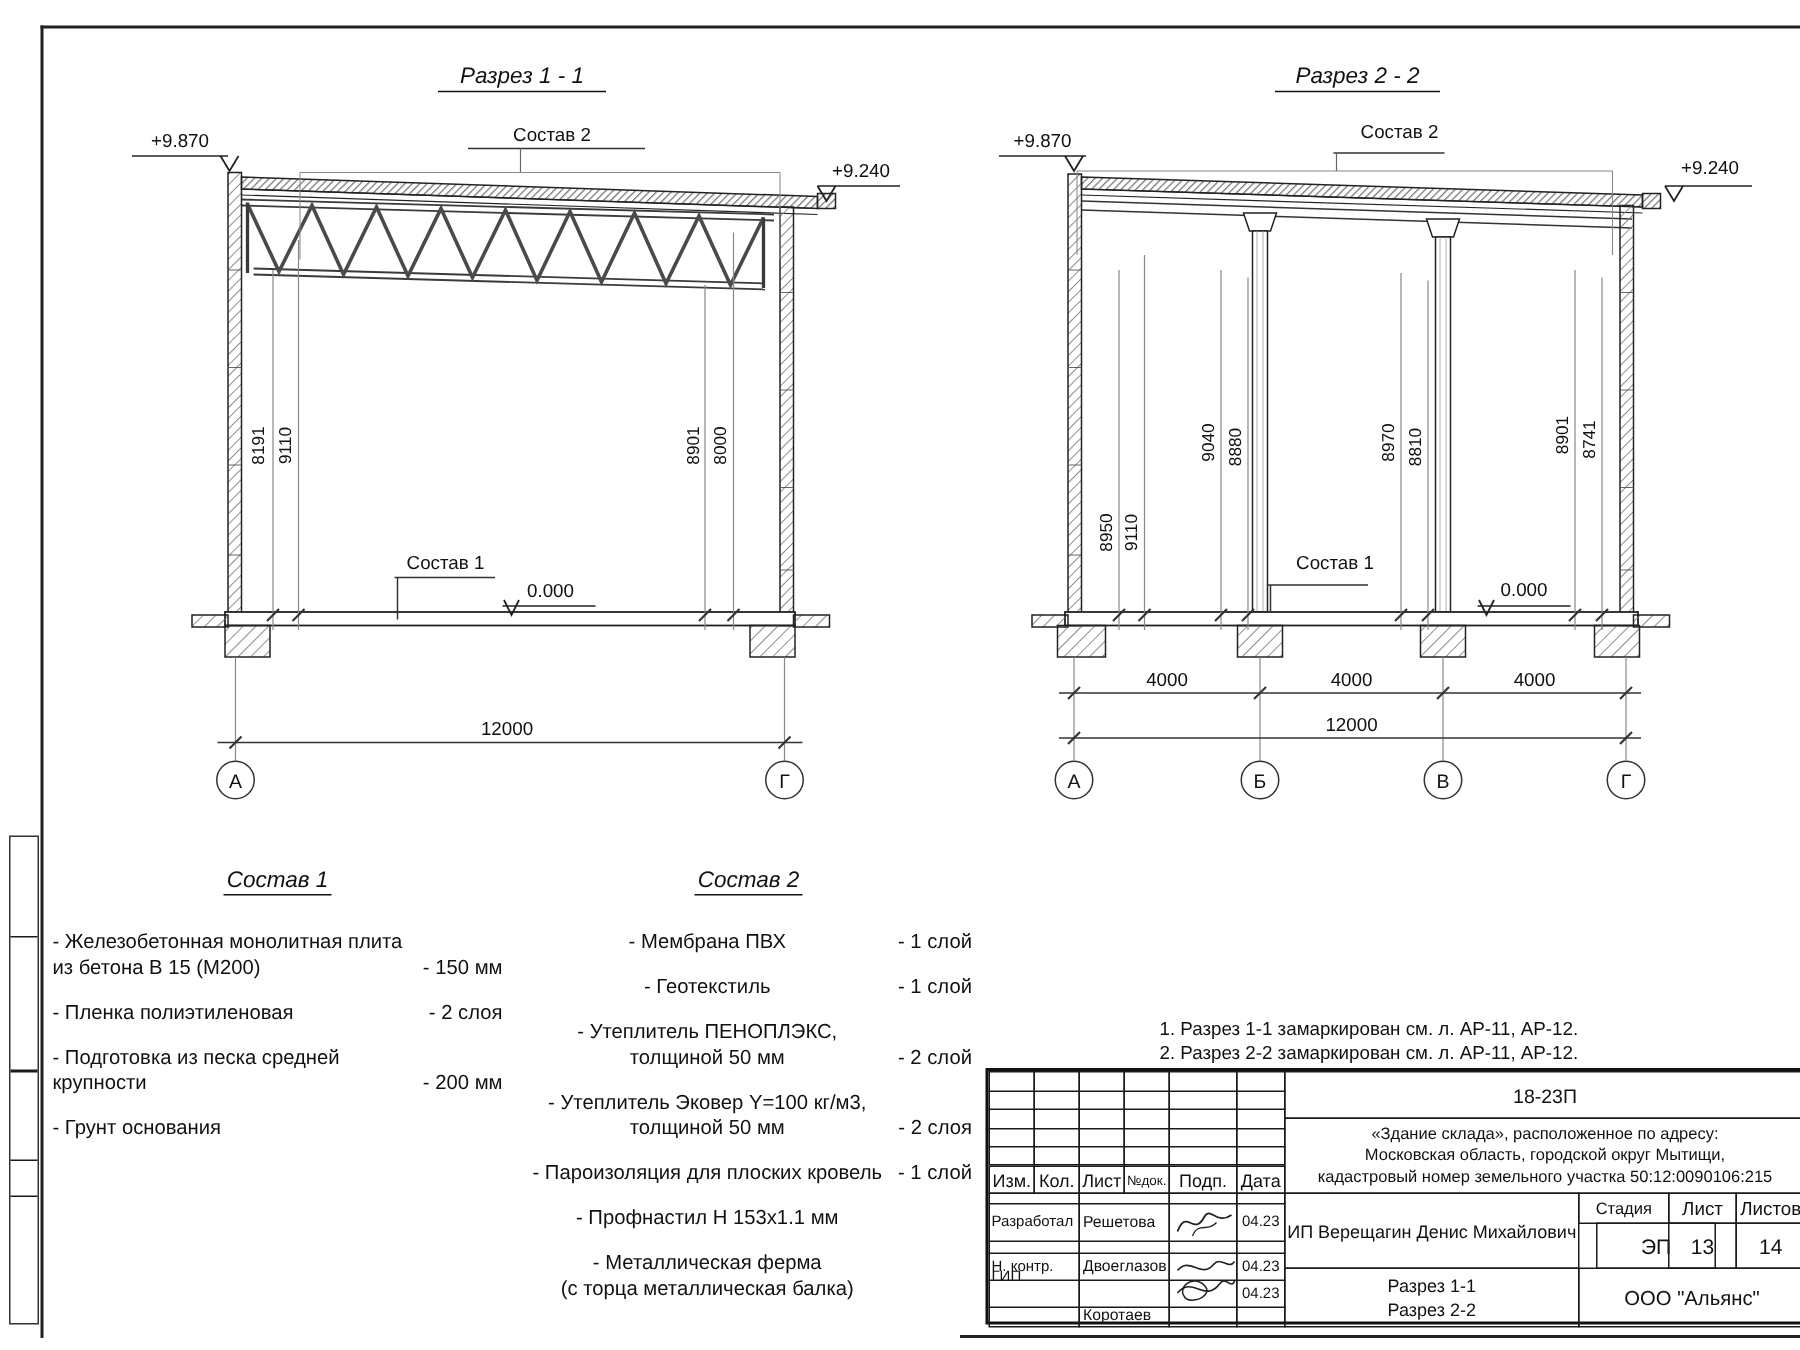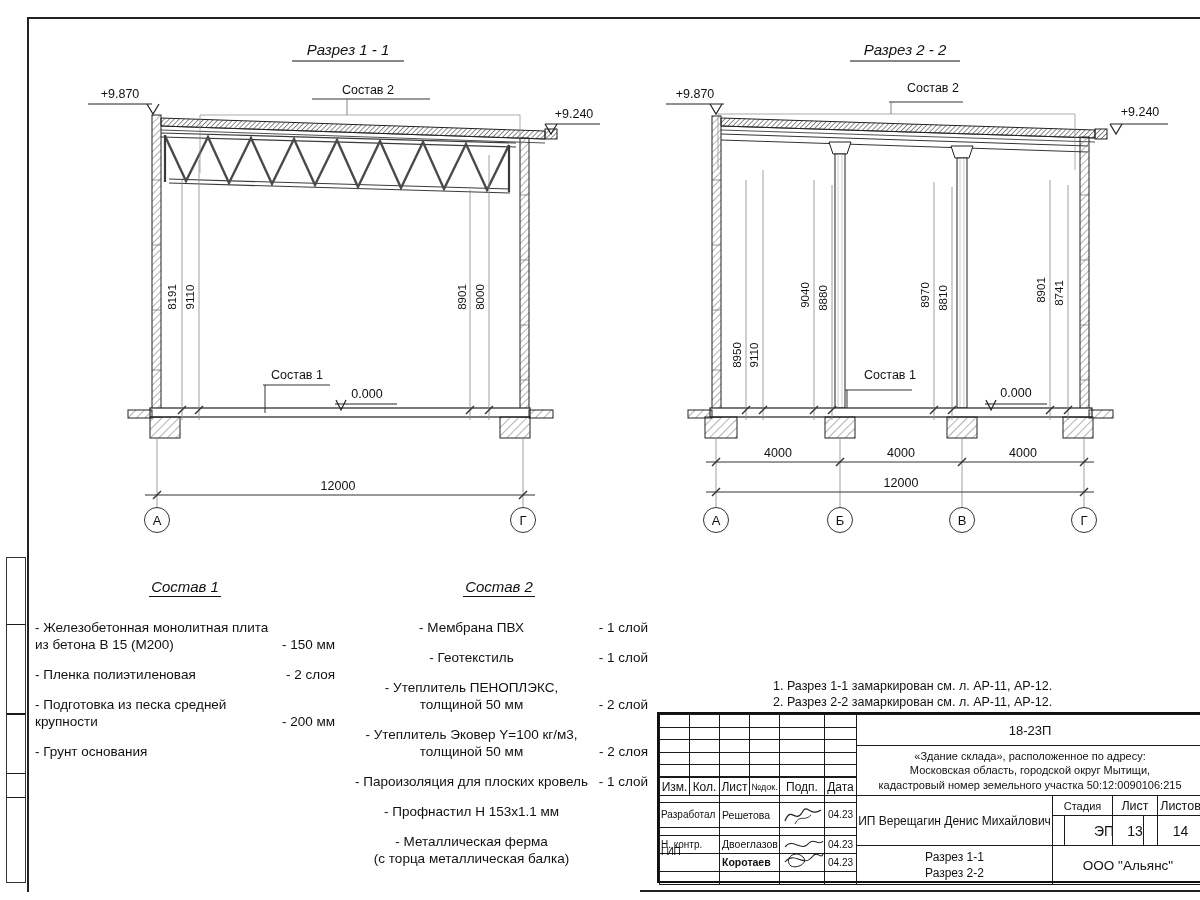--- a/index.html
+++ b/index.html
@@ -403,21 +403,21 @@
   <div class="hl" style="left:0;top:139px;width:198px;"></div>
   <div class="hl" style="left:0;top:157px;width:198px;"></div>
 
   <div class="nc" style="left:2px;top:88px;width:57px;height:25px;font-size:10px;justify-content:flex-start;">Разработал</div>
   <div class="nc" style="left:63px;top:88px;width:56px;height:25px;font-size:10.5px;justify-content:flex-start;">Решетова</div>
   <div class="nc" style="left:165px;top:88px;width:33px;height:25px;font-size:10px;">04.23</div>
   <div class="nc" style="left:2px;top:121px;width:57px;height:18px;font-size:10px;justify-content:flex-start;">Н. контр.</div>
   <div class="nc" style="left:63px;top:121px;width:56px;height:18px;font-size:10.5px;justify-content:flex-start;">Двоеглазов</div>
   <div class="nc" style="left:165px;top:121px;width:33px;height:18px;font-size:10px;">04.23</div>
   <div class="nc" style="left:2px;top:128px;width:57px;height:18px;font-size:10px;justify-content:flex-start;">ГИП</div>
-  <div class="nc" style="left:63px;top:139px;width:56px;height:18px;font-size:10.5px;justify-content:flex-start;font-weight:bold;">Коротаев</div>
+  <div class="nc" style="left:63px;top:154px;width:56px;height:18px;font-size:10.5px;justify-content:flex-start;">Коротаев</div>
   <div class="nc" style="left:165px;top:139px;width:33px;height:18px;font-size:10px;">04.23</div>
 
   <svg class="abs" style="left:122px;top:88px;" width="43" height="25" viewBox="0 0 43 25">
     <path d="M4 19 C10 3 15 23 22 9 C26 2 30 15 40 8" fill="none" stroke="#222" stroke-width="1.2"></path>
     <path d="M14 22 C18 12 24 20 30 13" fill="none" stroke="#222" stroke-width="0.9"></path>
   </svg>
   <svg class="abs" style="left:122px;top:121px;" width="43" height="36" viewBox="0 0 43 36">
     <path d="M4 12 C12 2 20 18 28 8 C33 2 38 12 42 6" fill="none" stroke="#222" stroke-width="1.1"></path>
     <path d="M4 27 C14 15 22 34 32 21 C36 15 40 25 42 19" fill="none" stroke="#222" stroke-width="1.1"></path>
     <path d="M10 31 C2 24 14 14 22 22 C28 28 16 34 10 31" fill="none" stroke="#222" stroke-width="1"></path>

